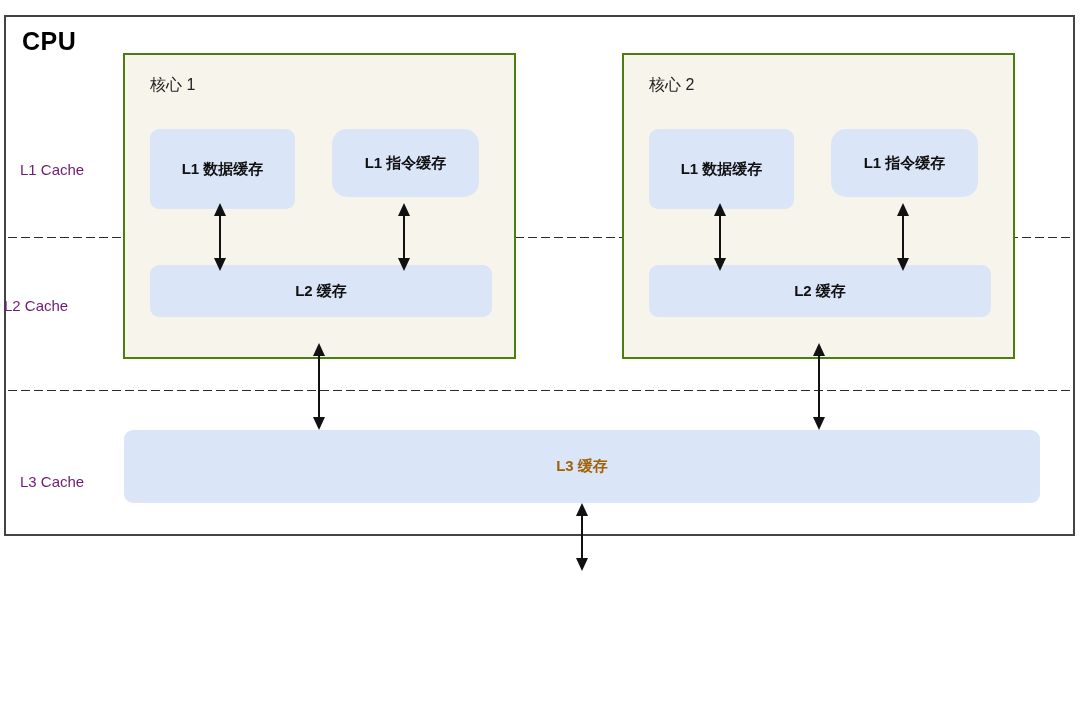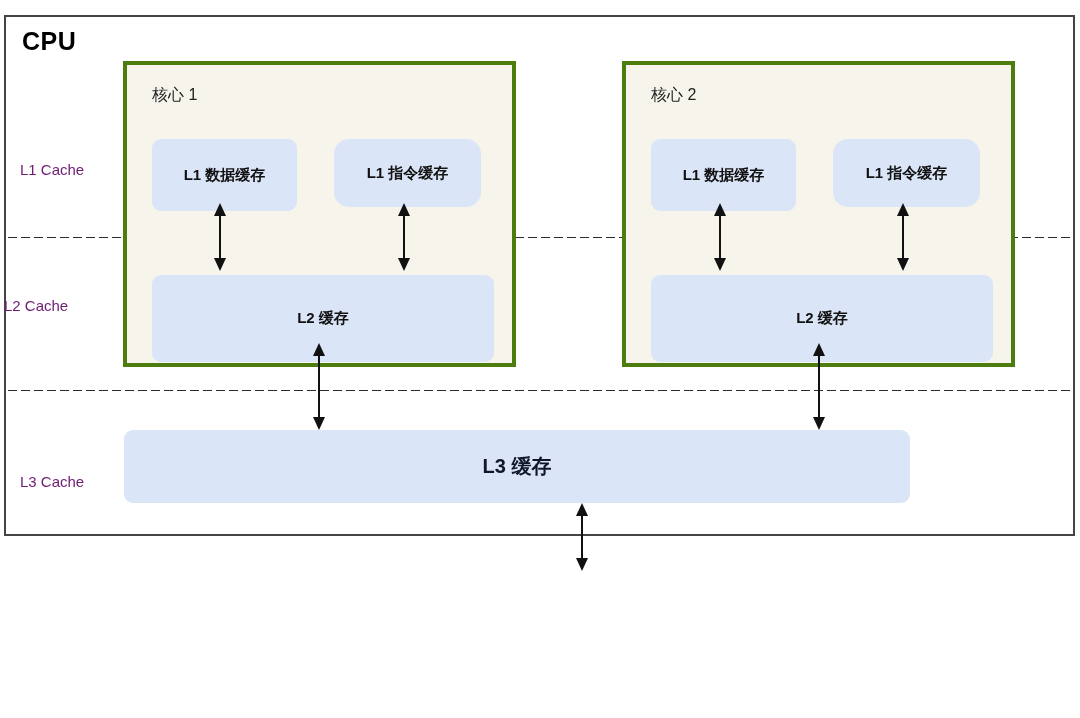--- a/index.html
+++ b/index.html
@@ -61,25 +61,25 @@
     background-size: 13px 3px;
     background-repeat: repeat-x;
     background-position: 0 center;
   }
   .sep-1 { top: 223px; }
   .sep-2 { top: 376px; }
 
   
   .core-box {
     position: absolute;
-    top: 48px;
+    top: 40px;
     width: 393px;
     height: 306px;
     background: #f7f4ec;
-    border: 4px solid #4d7c0f;
+    border: 2px solid #4d7c0f;
     box-sizing: border-box;
   }
   .core-1 { left: 123px; }
   .core-2 { left: 622px; text-align: center; }
   .core-caption {
     position: absolute;
     left: 25px;
     top: 20px;
     font-size: 16px;
     color: #222222;
@@ -93,38 +93,38 @@
     border-radius: 9px;
     display: flex;
     align-items: center;
     justify-content: center;
     font-size: 15px;
     font-weight: bold;
     color: #111111;
     box-sizing: border-box;
     white-space: nowrap;
   }
-  .l1d { left: 25px;  top: 74px;  width: 145px; height: 72px; }
+  .l1d { left: 25px;  top: 74px;  width: 145px; height: 80px; }
   .l1i { left: 207px; top: 74px;  width: 147px; height: 68px; border-radius: 15px; }
-  .l2  { left: 25px;  top: 210px; width: 342px; height: 87px; }
+  .l2  { left: 25px;  top: 210px; width: 342px; height: 52px; }
 
   .l3-box {
     position: absolute;
     left: 124px;
     top: 417px;
-    width: 786px;
+    width: 916px;
     height: 73px;
     background: #dbe5f8;
     border-radius: 9px;
     display: flex;
     align-items: center;
     justify-content: center;
-    font-size: 20px;
-    font-weight: bold;
-    color: #0f172a;
+    font-size: 15px;
+    font-weight: bold;
+    color: #a16207;
     box-sizing: border-box;
   }
 
   .memory-box {
     position: absolute;
     left: 124px;
     top: 558px;
     width: 916px;
     height: 156px;
     background: #fcca93;

